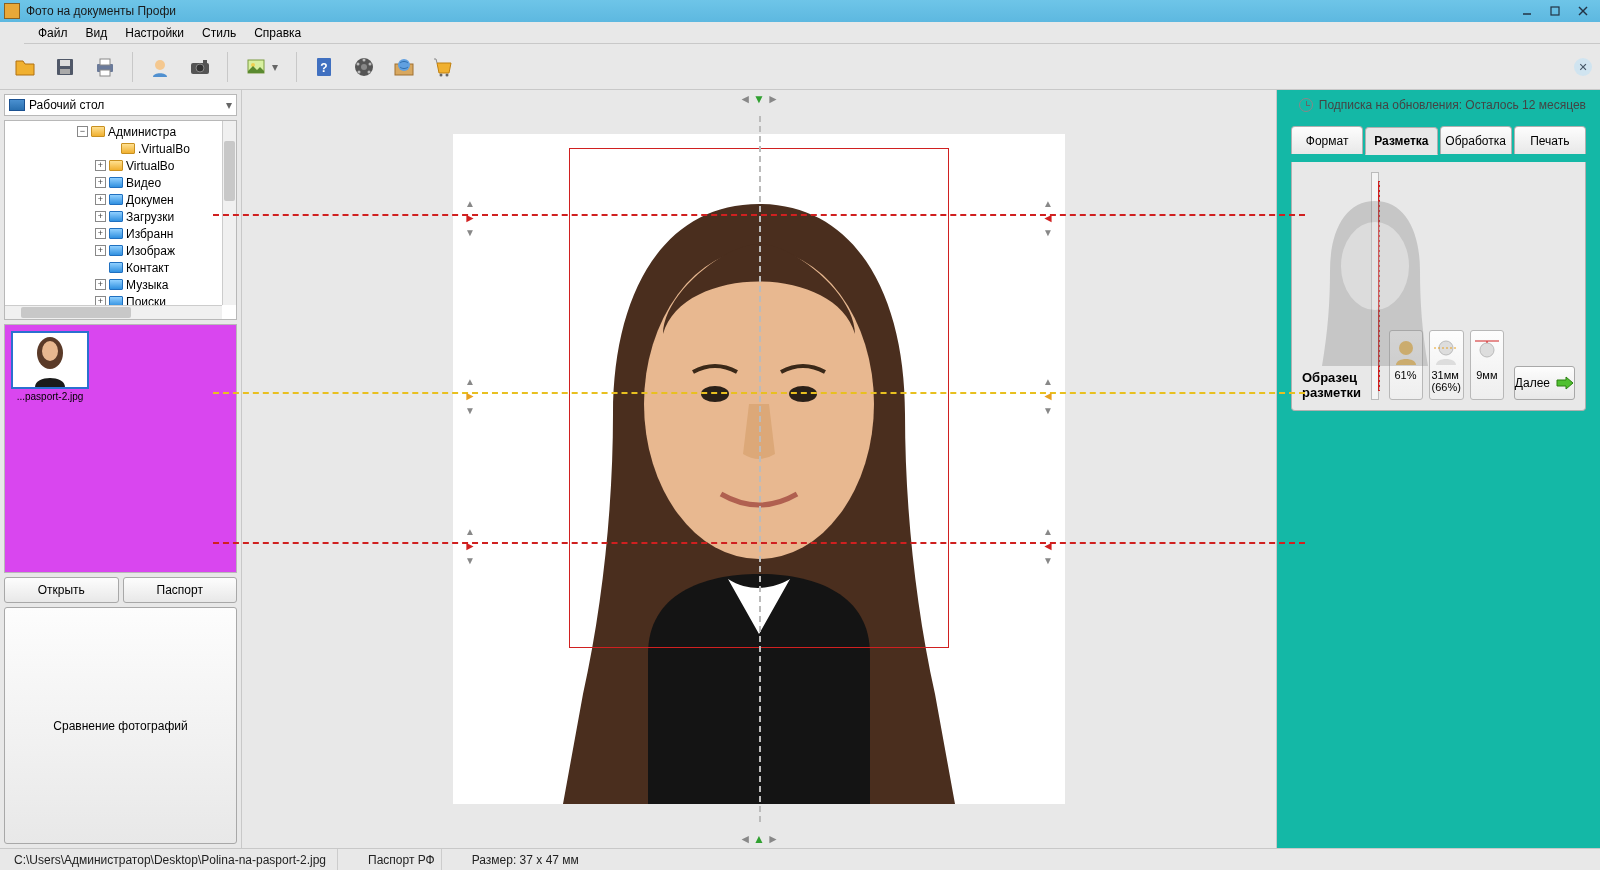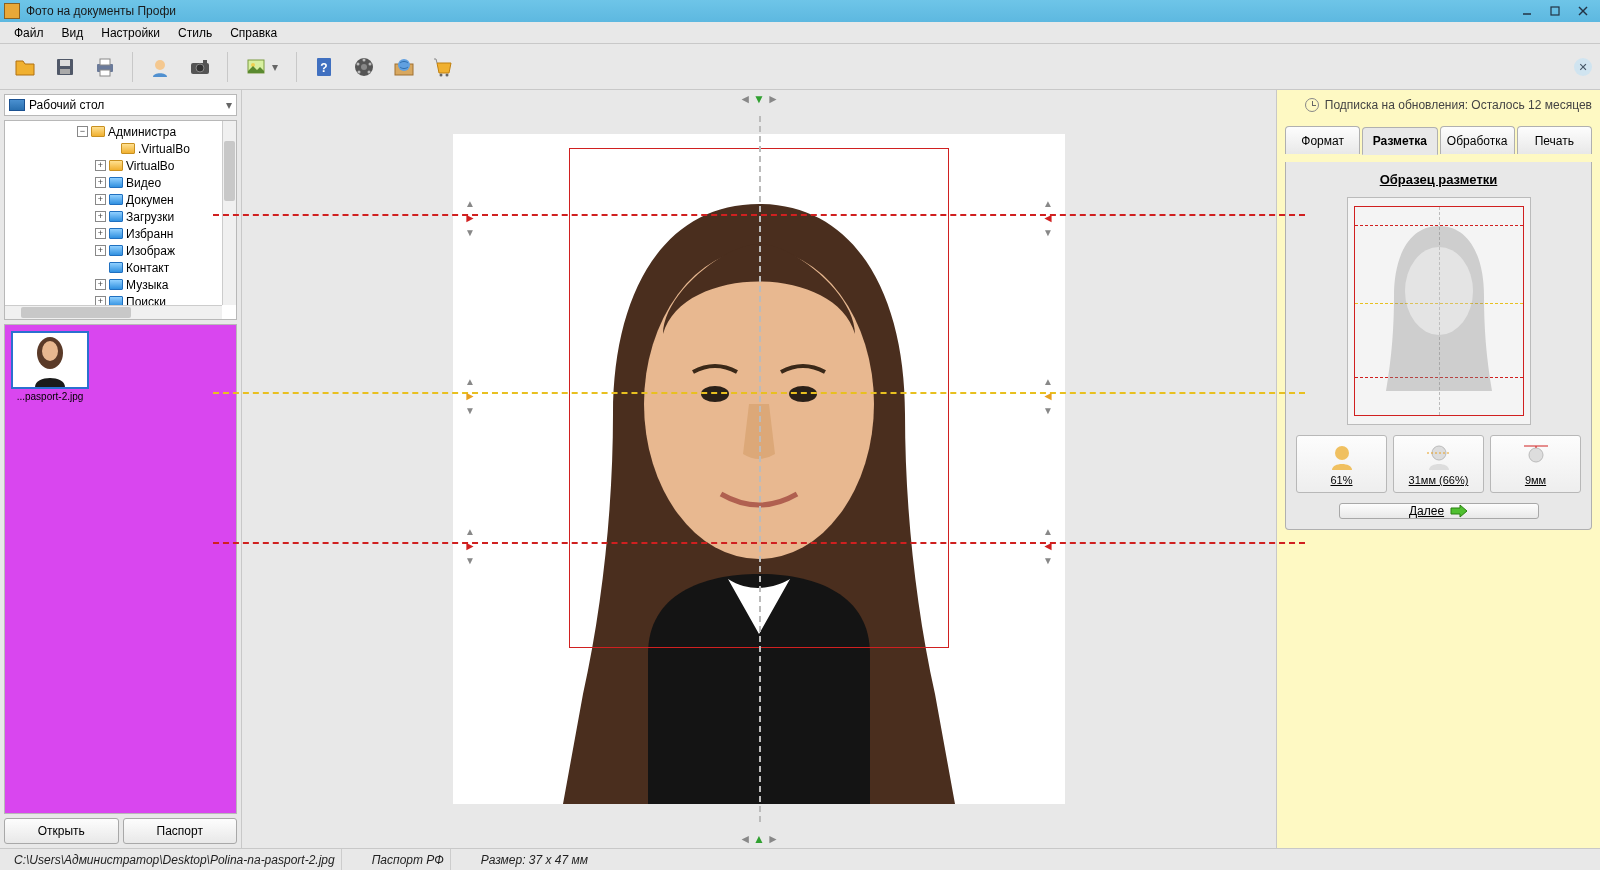--- a/index.html
+++ b/index.html
@@ -6,21 +6,21 @@
 html,body { width:1600px; height:870px; overflow:hidden; background:#e8e8e8; }
 
 
 .titlebar { height:22px; background:linear-gradient(#6ec5e8,#5db8e0); display:flex; align-items:center; padding:0 4px; color:#1a1a1a; }
 .titlebar .icon { width:16px; height:16px; background:#e8a838; border:1px solid #8a6020; margin-right:6px; }
 .titlebar .title { flex:1; font-size:12px; }
 .titlebar .winbtn { width:26px; height:18px; margin-left:2px; display:flex; align-items:center; justify-content:center; cursor:pointer; }
 .titlebar .winbtn svg { width:12px; height:12px; }
 
 
-.menubar { height:22px; background:#e8e8e8; border-bottom:1px solid #c8c8c8; display:flex; align-items:center; padding:0 6px; gap:2px; }
+.menubar { height:22px; background:#e8e8e8; border-bottom:1px solid #c8c8c8; display:flex; align-items:center; padding:0 6px; gap:2px;margin-left:24px; }
 .menubar .menuitem { padding:2px 8px; cursor:pointer; }
 
 
 .toolbar { height:46px; background:#e8e8e8; border-bottom:1px solid #c8c8c8; display:flex; align-items:center; padding:4px 8px; gap:6px; position:relative; }
 .toolbar .tbtn { width:34px; height:34px; border:1px solid transparent; border-radius:3px; display:flex; align-items:center; justify-content:center; cursor:pointer; }
 .toolbar .tbtn.wide { width:48px; justify-content:space-around; padding:0 4px; }
 .toolbar .sep { width:1px; height:30px; background:#c8c8c8; margin:0 4px; }
 .toolbar .closebtn { position:absolute; right:8px; top:14px; width:18px; height:18px; border-radius:9px; background:#d0e4f0; display:flex; align-items:center; justify-content:center; cursor:pointer; font-size:11px; color:#456; }
 
 
@@ -54,44 +54,44 @@
 .canvas { flex:1; position:relative; display:flex; align-items:center; justify-content:center; }
 .photo-area { width:612px; height:670px; background:#7a7a7a; position:relative; }
 .photo { position:absolute; left:0; top:0; right:0; bottom:0; background:#fff; overflow:hidden; }
 .crop { position:absolute; left:116px; top:14px; width:380px; height:500px; border:1px solid #d02020; }
 .guide-h { position:absolute; left:-240px; right:-240px; height:0; border-top:2px dashed; }
 .guide-v { position:absolute; top:-18px; bottom:-18px; width:0; border-left:2px dashed #bbb; left:306px; }
 .arrow-col { position:absolute; display:flex; flex-direction:column; gap:2px; align-items:center; }
 .arrow-row { position:absolute; display:flex; flex-direction:row; gap:2px; align-items:center; }
 
 
-.rightpanel { width:324px; background:#fef9c3; border-left:1px solid #c8c8c8; padding:6px 8px; display:flex; flex-direction:column; gap:8px; }
+.rightpanel { width:324px; background:#14b8a6; border-left:1px solid #c8c8c8; padding:6px 14px; display:flex; flex-direction:column; gap:8px; }
 .subinfo { font-size:11px; color:#444; text-align:right; display:flex; align-items:center; justify-content:flex-end; gap:6px; padding:2px 0 6px; }
 .subinfo .clock { width:14px; height:14px; border:1px solid #888; border-radius:50%; position:relative; }
 .subinfo .clock:before { content:''; position:absolute; left:6px; top:2px; width:1px; height:5px; background:#666; }
 .subinfo .clock:after { content:''; position:absolute; left:6px; top:6px; width:4px; height:1px; background:#666; }
 .tabs { display:flex; gap:2px; }
 .tab { flex:1; height:28px; background:linear-gradient(#fdfdfd,#e8e8e8); border:1px solid #b0b0b0; border-bottom:none; border-radius:4px 4px 0 0; display:flex; align-items:center; justify-content:center; cursor:pointer; font-size:12px; }
 .tab.active { background:#e8e8e8; font-weight:bold; border-bottom:1px solid #e8e8e8; position:relative; top:1px; }
-.tabbody { border:1px solid #b0b0b0; border-radius:0 0 4px 4px; padding:10px; background:#e8e8e8; display:flex; flex-direction:column; align-items:center; gap:10px; border-top:none;text-decoration:underline; }
+.tabbody { border:1px solid #b0b0b0; border-radius:0 0 4px 4px; padding:10px; background:#e8e8e8; display:flex; flex-direction:row; align-items:flex-end; gap:10px; border-top:none; }
 .tabtitle { font-weight:bold; font-size:13px; }
 .preview { width:184px; height:228px; background:#f4f4f4; border:1px solid #bbb; position:relative; }
 .preview .pcrop { position:absolute; left:6px; top:8px; right:6px; bottom:8px; border:1px solid #d02020; }
 .headsvg { position:absolute; left:50%; top:48%; transform:translate(-50%,-50%); opacity:.35; }
 .metrics { display:flex; gap:6px; width:100%; }
 .metric { flex:1; border:1px solid #b8b8b8; border-radius:3px; background:linear-gradient(#fdfdfd,#eee); padding:6px 2px; display:flex; flex-direction:column; align-items:center; gap:4px; }
 .metric .micon { width:28px; height:28px; }
 .metric .mval { font-size:11px; }
 .btnrow2 { display:flex; gap:6px; width:100%; }
 .rbtn { flex:1; height:30px; background:linear-gradient(#fdfdfd,#e8e8e8); border:1px solid #a8a8a8; border-radius:3px; cursor:pointer; display:flex; align-items:center; justify-content:center; gap:6px; }
 .rbtn.big { width:200px; height:34px; margin:0 auto; font-size:13px; }
 
 
 .statusbar { height:22px; background:#e8e8e8; border-top:1px solid #c8c8c8; display:flex; align-items:center; padding:0 8px; gap:24px; font-size:11px; color:#222; }
-.statusbar .cell { padding:0 6px; border-right:1px solid #ccc; height:100%; display:flex; align-items:center;font-style:italic; }
+.statusbar .cell { padding:0 6px; border-right:1px solid #ccc; height:100%; display:flex; align-items:center; }
 .statusbar .cell:last-child { border-right:none; }
 
 
 .headshape { width:100%; height:100%; }
 </style>
 </head>
 <body>
 
 <div class="titlebar">
   <div class="icon"></div>
@@ -285,20 +285,23 @@
       </div>
     </div>
     <div class="btnrow">
       <div class="sbtn">
           <span>Открыть</span>
         </div>
       <div class="sbtn">
           <span>Паспорт</span>
         </div>
     </div>
+    <div class="sbtn full">
+        <span>Сравнение фотографий</span>
+      </div>
   </div>
 
   <div class="canvas-wrap">
     <div class="canvas">
 
       <div class="arrow-row" style="top:2px; left:50%; transform:translateX(-50%)">
         <span style="color:#888">◄</span>
           <span style="color:#30a030">▼</span>
           <span style="color:#888">►</span>
       </div>

